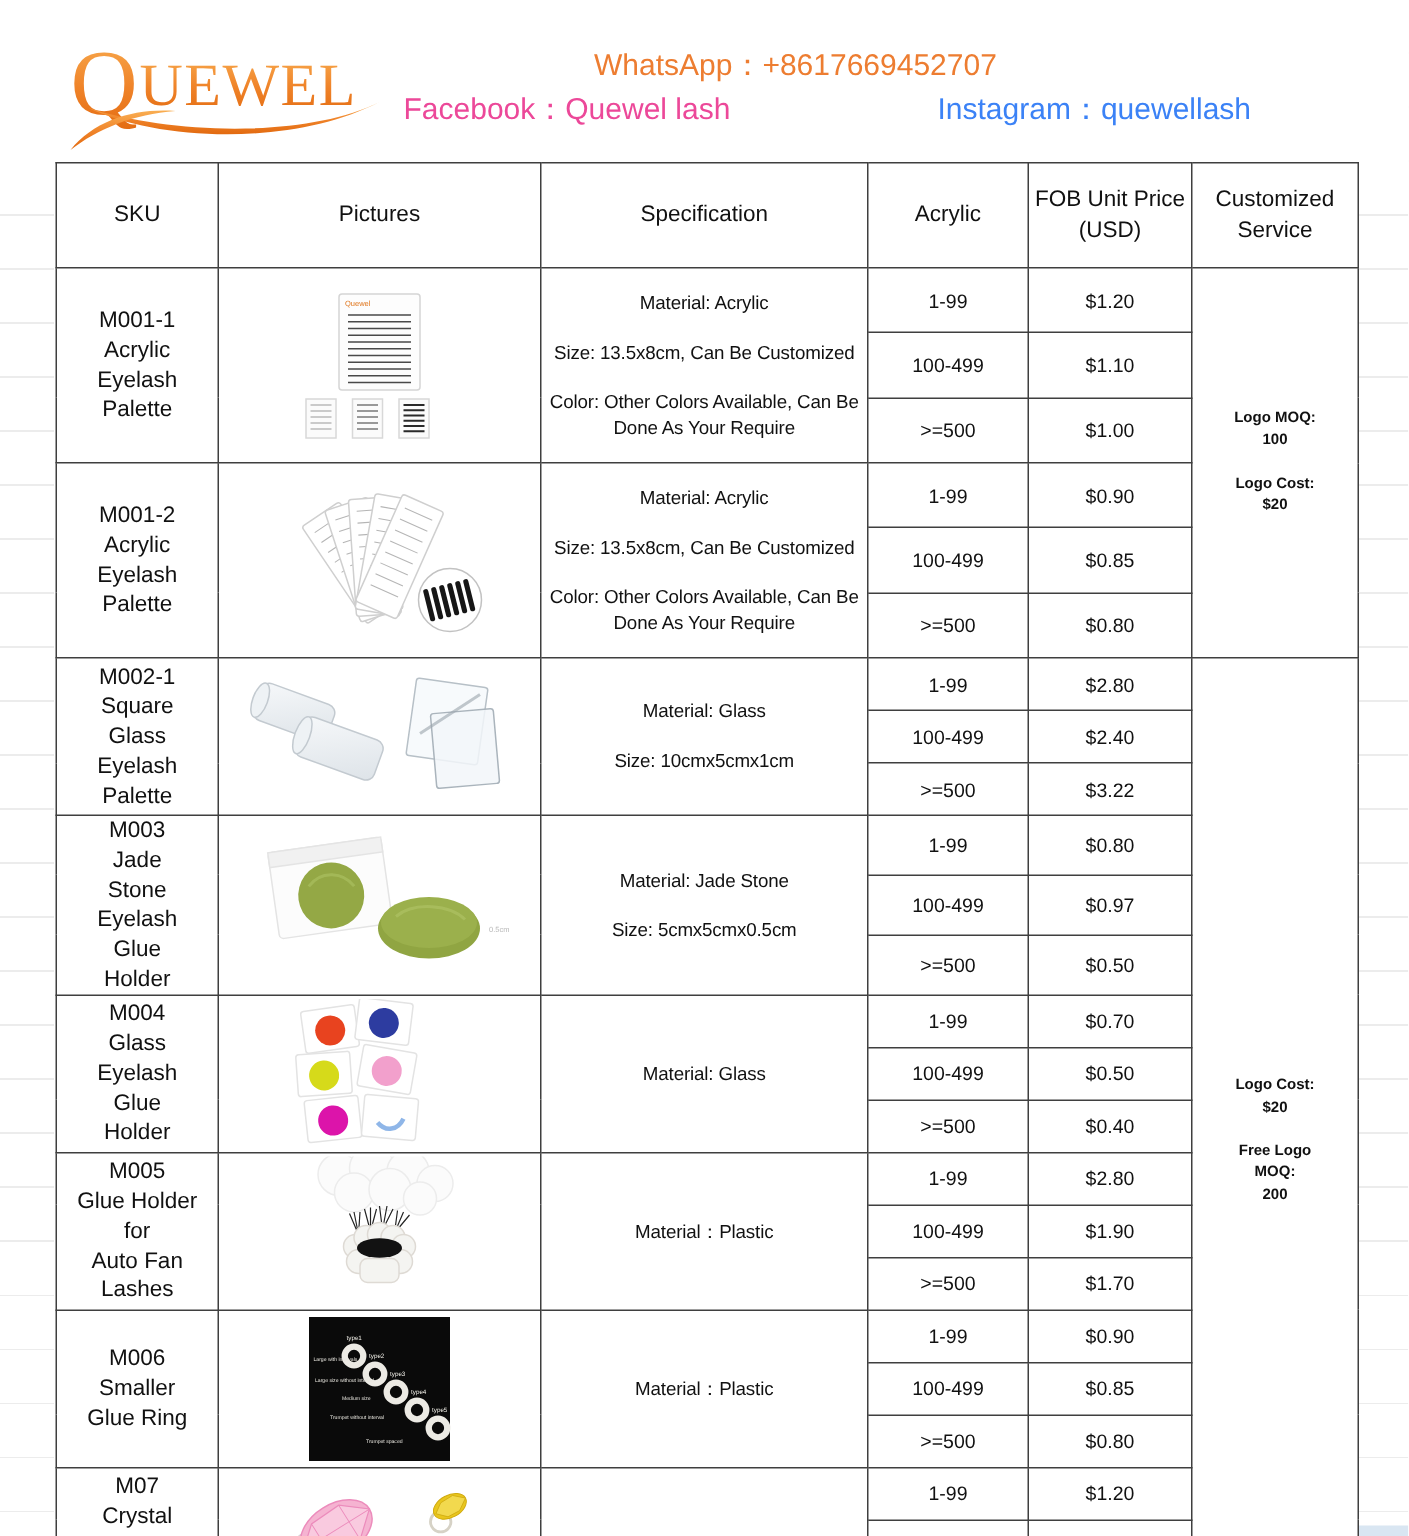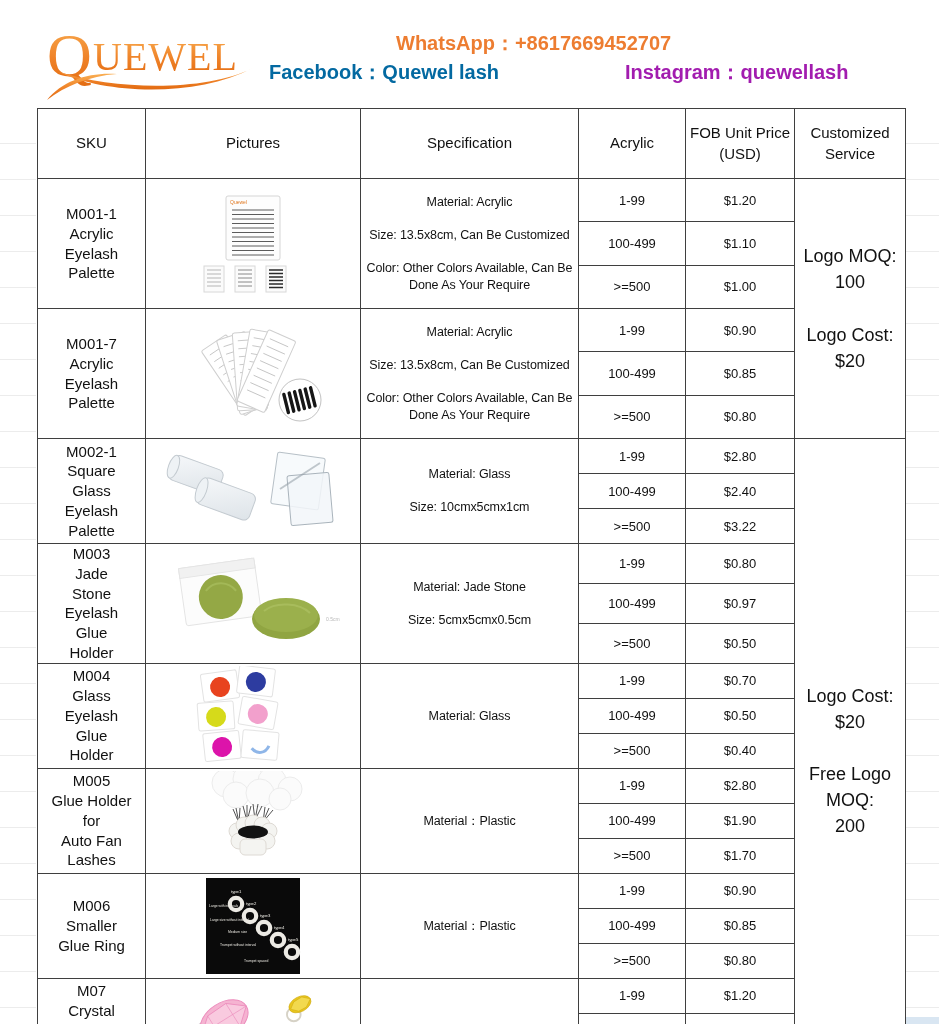--- a/index.html
+++ b/index.html
@@ -10,36 +10,36 @@
   
   .margin-grid { position:absolute; top:0; height:100%;
     background: repeating-linear-gradient(to bottom, transparent 0 35px, #ececec 35px 36px); }
   .margin-grid.left { left:0; width:36px; }
   .margin-grid.right { left:906px; width:33px; }
   .corner-strip { position:absolute; right:0; bottom:0; width:72px; height:7px; background:#d9e6f2; }
 
   
   .header { position:absolute; left:0; top:0; width:939px; height:108px; background:#fff; }
   .logo { position:absolute; left:45px; top:10px; }
-  .contact { position:absolute; font-weight:bold; white-space:nowrap; }
+  .contact { position:absolute; font-weight:normal; white-space:nowrap; }
   .whatsapp { left:396px; top:30px; font-size:20px; color:#ED7D31; }
-  .facebook { left:269px; top:59px; font-size:20px; color:#0369a1; }
-  .instagram { left:625px; top:59px; font-size:20px; color:#a21caf; }
+  .facebook { left:269px; top:59px; font-size:20px; color:#ec4899; }
+  .instagram { left:625px; top:59px; font-size:20px; color:#3b82f6; }
 
   
   table.price { position:absolute; left:37px; top:108px; width:868px; height:914px;
     border-collapse:collapse; table-layout:fixed; background:#fff; }
   table.price th, table.price td { border:1px solid #3f3f3f; text-align:center; vertical-align:middle;
     color:#111; overflow:hidden; }
   table.price { border:1.5px solid #2a2a2a; }
   th { font-size:15px; font-weight:normal; white-space:pre-line; height:70px; line-height:1.35; }
   td.sku  { font-size:15px; white-space:pre-line; line-height:1.32;margin-top:39px; }
   td.spec { font-size:12.5px; white-space:pre-line; line-height:1.32; letter-spacing:-0.1px; padding:15px 3px; }
   td.qty, td.price-cell { font-size:13px; }
-  td.service { font-size:18px; white-space:pre-line; line-height:1.45; }
+  td.service { font-size:10px; white-space:pre-line; line-height:1.45;font-weight:bold; }
   td.pic { padding:0; }
   tr.tier { height:35px; }
   .pimg { display:block; margin:0 auto; }
 </style>
 </head>
 <body>
 
 <div class="page">
   <div class="margin-grid left"></div>
   <div class="margin-grid right"></div>
@@ -119,21 +119,21 @@
     <tr class="tier">
           <td class="qty">100-499</td>
           <td class="price-cell">$1.10</td>
         </tr>
     <tr class="tier">
           <td class="qty">&gt;=500</td>
           <td class="price-cell">$1.00</td>
         </tr>
 
     <tr class="tier">
-      <td class="sku" rowspan="3">M001-7
+      <td class="sku" rowspan="3">M001-2
 Acrylic
 Eyelash
 Palette</td>
       <td class="pic" rowspan="3">
         <svg class="pimg" width="210" height="100" viewBox="0 0 210 100">
           <g stroke="#cfcfcf" fill="#fff">
             <g transform="translate(88,52) rotate(-34)">
                   <rect x="-15" y="-40" width="30" height="78" rx="2"></rect>
                   <path stroke="#b5b5b5" stroke-width="0.7" d="M-10 -32H10M-10 -24H10M-10 -16H10M-10 -8H10M-10 0H10M-10 8H10M-10 16H10M-10 24H10"></path>
                 </g>

